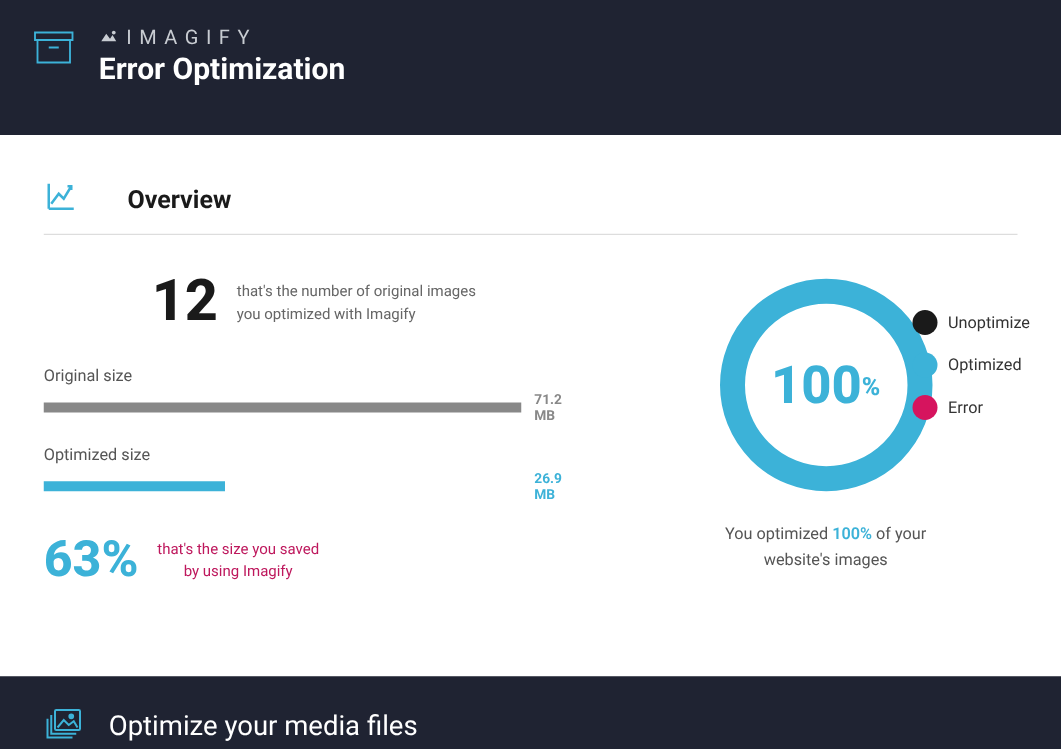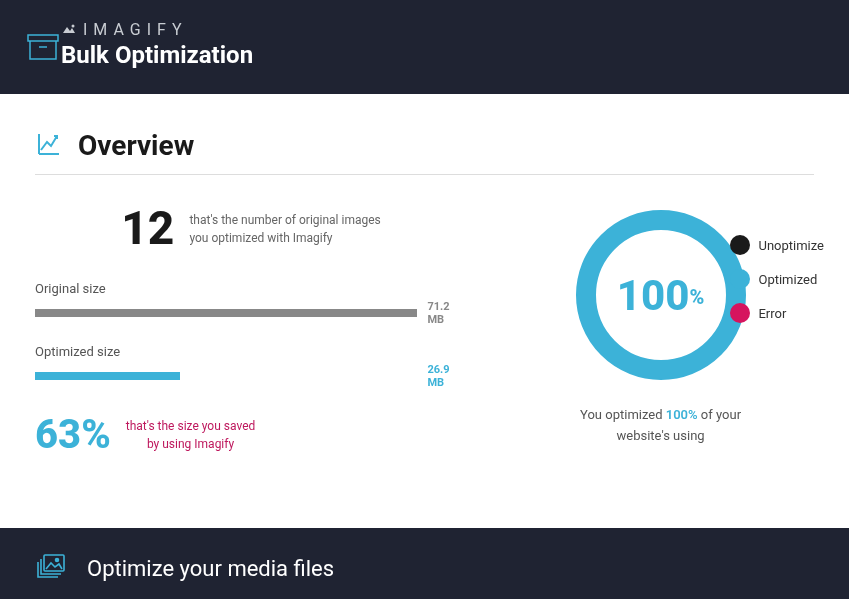--- a/index.html
+++ b/index.html
@@ -1,24 +1,24 @@
 <!DOCTYPE html>
 <html><head>
 <meta charset="utf-8">
 <style>
 * { margin: 0; padding: 0; box-sizing: border-box; }
 body { font-family: -apple-system, BlinkMacSystemFont, "Segoe UI", Roboto, sans-serif; background: #fff; width: 849px; }
-.header { background: #1f2332; padding: 20px 25px 25px; display: flex; align-items: flex-end; }
+.header { background: #1f2332; padding: 20px 25px 39px; display: flex; align-items: flex-start; gap: 18px; }
 .header-icon { color: #3cb2d8; }
 .header-titles { display: flex; flex-direction: column; gap: 2px; }
 .brand { color: #c8ccd2; font-size: 16px; letter-spacing: 6px; font-weight: 400; display: flex; align-items: center; gap: 6px; }
 .page-title { color: #fff; font-size: 24px; font-weight: 700; }
 .main { padding: 20px 35px 40px; }
 .section-head { display: flex; align-items: center; gap: 15px; padding: 15px 0 12px; border-bottom: 1px solid #ddd; }
-.section-title { font-size: 28px; font-weight: 700; color: #1a1a1a; }
+.section-title { font-size: 20px; font-weight: 700; color: #1a1a1a; margin-left: 24px; }
 .overview-body { display: flex; gap: 40px; padding-top: 30px; }
 .left-col { flex: 1; }
 .count-row { display: flex; gap: 15px; align-items: flex-start; margin-bottom: 30px; justify-content: center; }
 .count-num { font-size: 46px; font-weight: 800; color: #1a1a1a; line-height: 1; }
 .count-desc { font-size: 12px; color: #666; line-height: 1.5; padding-top: 6px; }
 .bar-label { font-size: 13px; color: #555; margin-bottom: 4px; }
 .bar-row { display: flex; align-items: center; gap: 10px; margin-bottom: 18px; }
 .bar-track { height: 8px; background: transparent; width: 400px; position: relative; }
 .bar-fill { height: 100%; }
 .bar-fill.gray { background: #888; width: 100%; }
@@ -55,21 +55,21 @@
   <div class="header-titles">
     <div class="brand">
       <span>
         <svg width="16" height="12" viewBox="0 0 16 12" fill="#c8ccd2">
             <path d="M2 10 L6 4 L9 8 L11 5 L14 10 Z"></path>
             <circle cx="12" cy="3" r="1.5"></circle>
           </svg>
       </span>
       <span>IMAGIFY</span>
     </div>
-    <div class="page-title">Bulk Optimization</div>
+    <div class="page-title">Error Optimization</div>
   </div>
 </div>
 
 <div class="main">
   <div class="section-head">
     <span>
       <svg width="28" height="28" viewBox="0 0 28 28" fill="none" stroke="#3cb2d8" stroke-width="2">
         <path d="M4 24 L4 4"></path>
           <path d="M4 24 L24 24"></path>
         <path d="M6 20 L12 12 L16 16 L22 6"></path>
@@ -120,21 +120,21 @@
           <circle cx="90" cy="90" r="75" fill="none" stroke="#3cb2d8" stroke-width="20"></circle>
         </svg>
         <div class="donut-center">
           <span>
             <span class="donut-pct">100</span><span class="donut-pct-sign">%</span>
           </span>
         </div>
       </div>
       <div class="donut-caption">
         <span>You optimized </span><span class="hl">100%</span><span> of your</span><br>
-        <span>website's using</span>
+        <span>website's images</span>
       </div>
 
       <div class="legend">
         <div class="legend-item">
           <span class="legend-dot" style="background:#1a1a1a"></span>
           <span>Unoptimize</span>
         </div>
         <div class="legend-item">
           <span class="legend-dot" style="background:#3cb2d8"></span>
           <span>Optimized</span>

